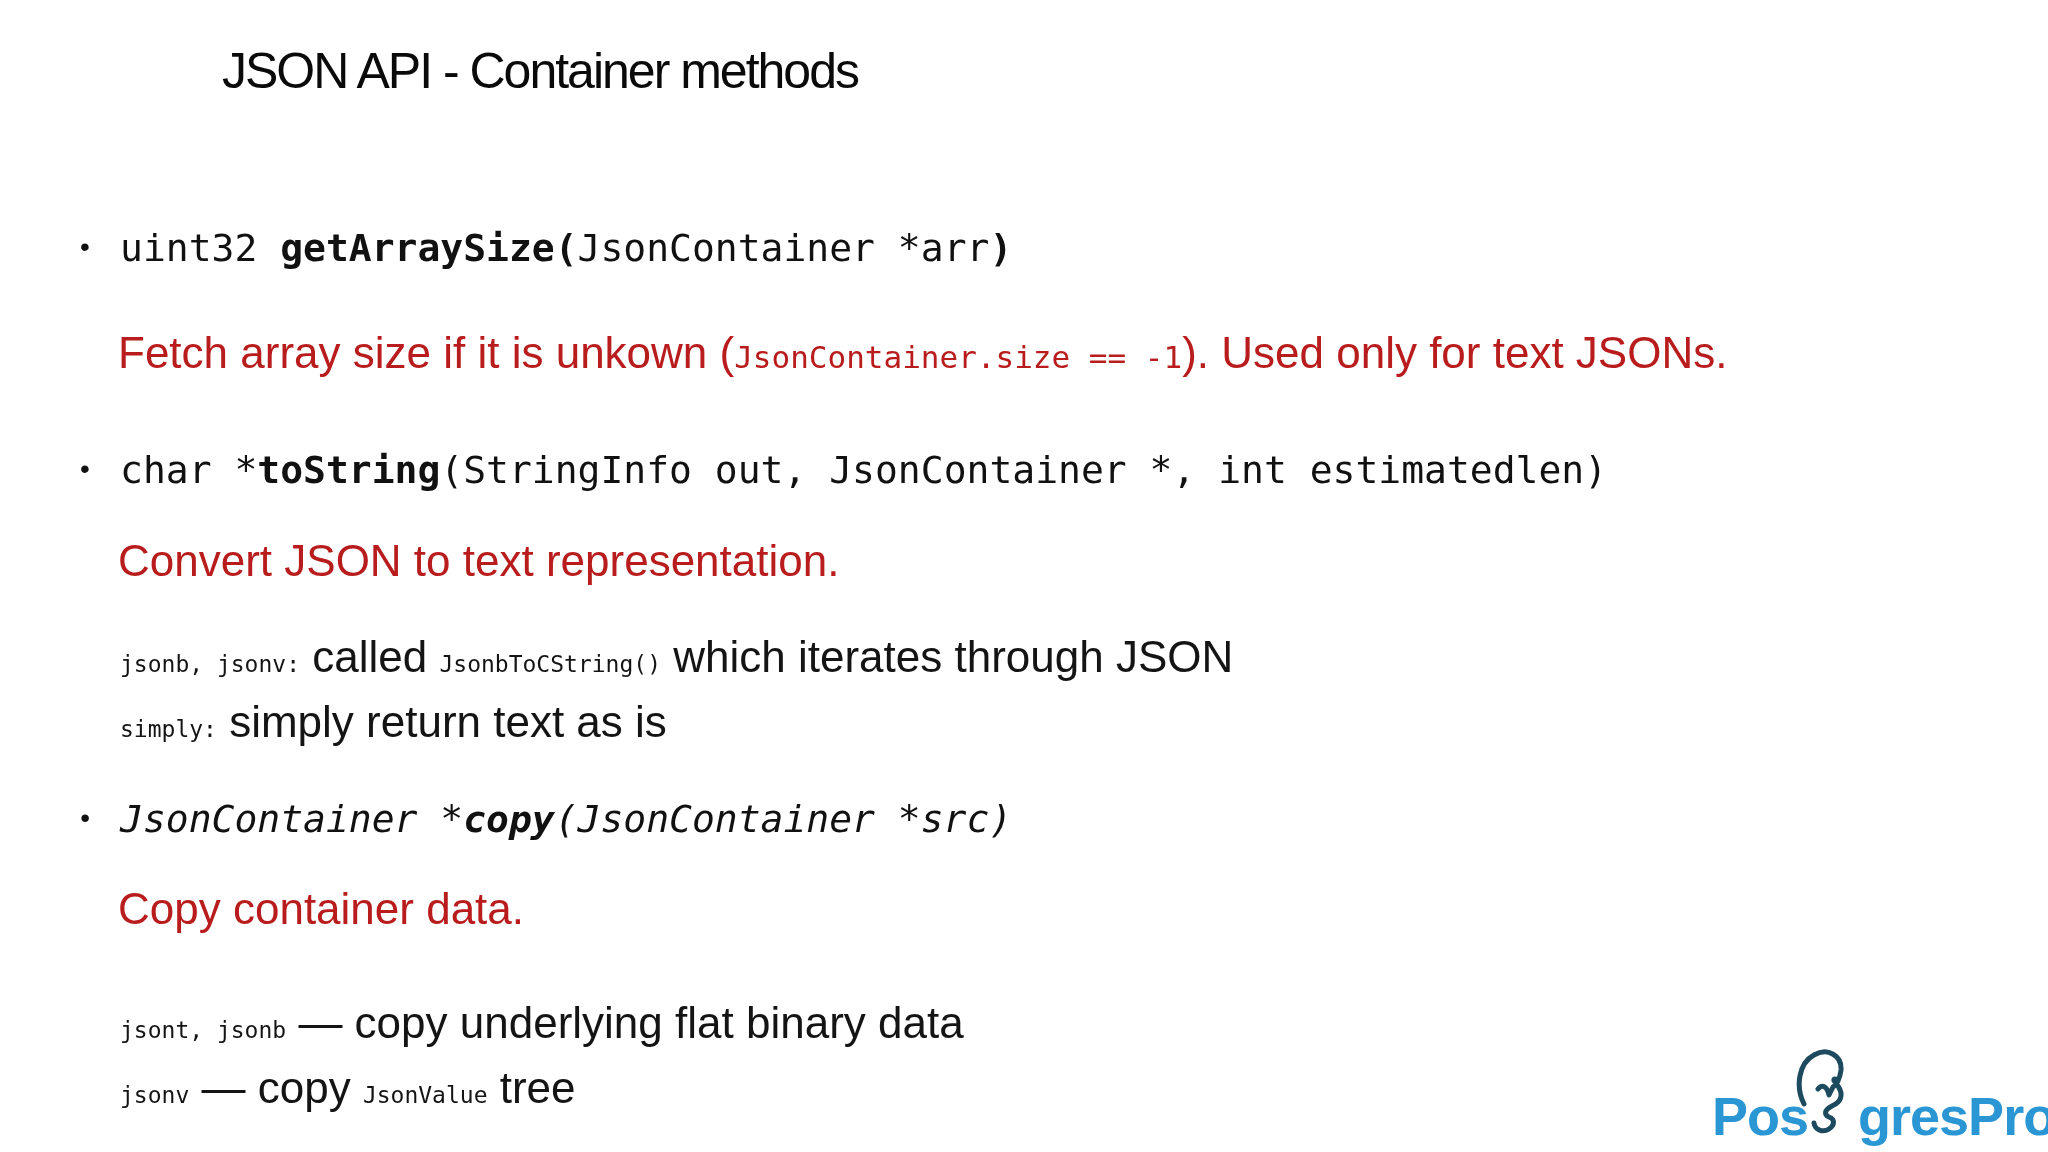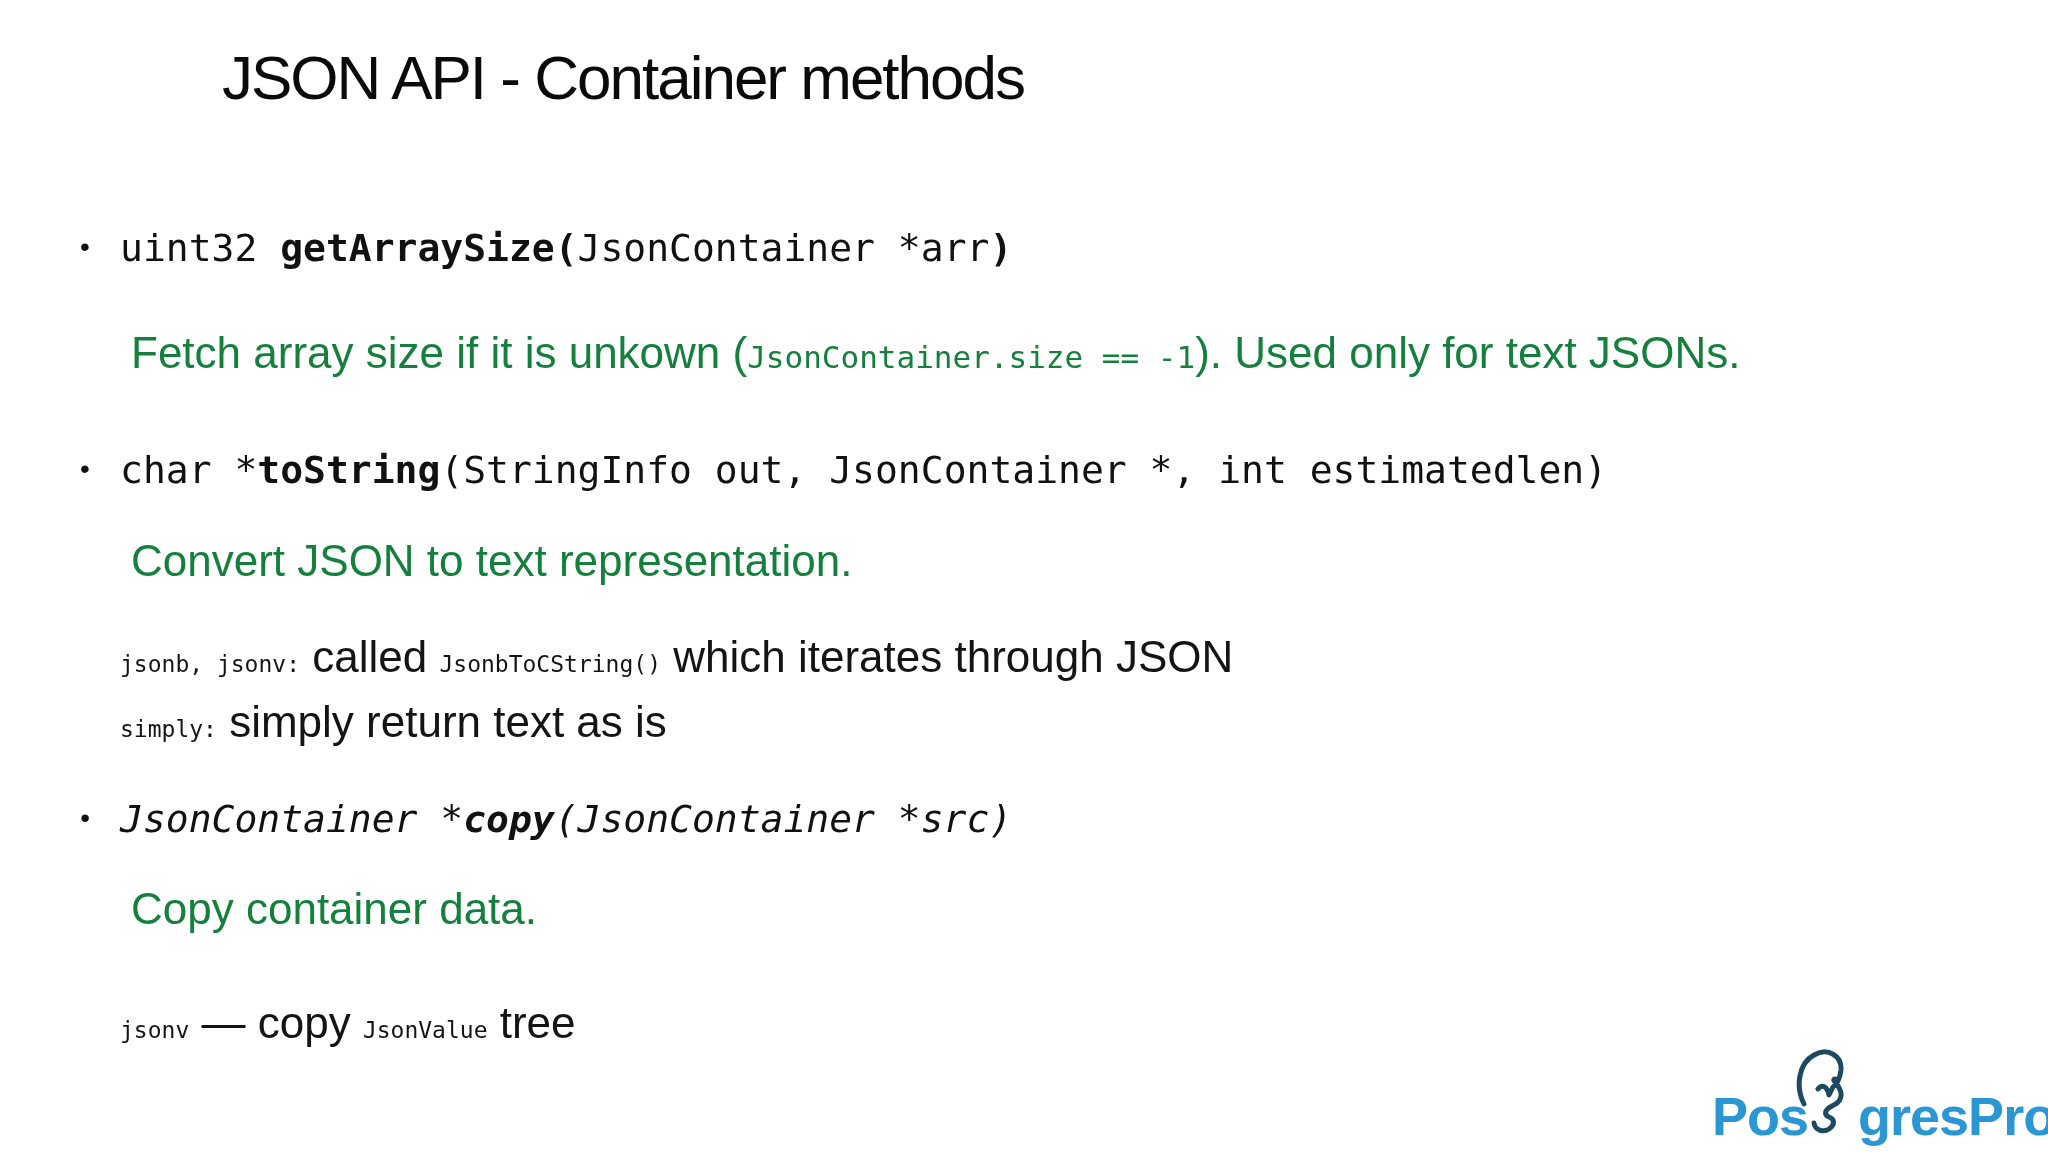--- a/index.html
+++ b/index.html
@@ -9,21 +9,21 @@
     height: 1152px;
     background: #ffffff;
     overflow: hidden;
     font-family: "Liberation Sans", sans-serif;
     color: #141414;
   }
   .title {
     position: absolute;
     left: 222px;
     top: 42px;
-    font-size: 62px;
+    font-size: 50px;
     letter-spacing: -2px;
     color: #0a0a0a;
     white-space: nowrap;
   }
   
   .sig-row {
     position: absolute;
     left: 80px;
     white-space: nowrap;
     font-family: "DejaVu Sans Mono", monospace;
@@ -35,24 +35,24 @@
     width: 40px;
     font-family: "Liberation Sans", sans-serif;
     font-size: 28px;
     vertical-align: 5px;
     color: #111;
   }
   .sig-row .b { font-weight: bold; }
   
   .desc {
     position: absolute;
-    left: 131px;
+    left: 118px;
     font-size: 44px;
     white-space: nowrap;
-    color: #15803d;
+    color: #b91c1c;
   }
   .desc .icode {
     font-family: "DejaVu Sans Mono", monospace;
     font-size: 31px;
   }
   
   .notes {
     position: absolute;
     left: 120px;
     font-size: 44px;
@@ -113,20 +113,23 @@
   </div>
 
   <div class="sig-row" style="top:797px;font-style:italic;">
     <span class="dot">•</span><span>JsonContainer *</span><span class="b">copy</span><span>(JsonContainer *src)</span><span class="b"></span>
   </div>
   <div class="desc" style="top:884px;">
     <span>Copy container data.</span>
   </div>
   <div class="notes" style="top:994px;">
     <div>
+      <span class="ncode">jsont, jsonb</span><span> — copy underlying flat binary data</span>
+    </div>
+    <div>
       <span class="ncode">jsonv</span><span> — copy </span><span class="ncode">JsonValue</span><span> tree</span>
     </div>
   </div>
 
   <div class="logo">
     <span class="logo-text">Pos</span>
     <svg width="64" height="96" viewBox="0 0 64 96">
       <path d="M10,56 C1,38 5,15 20,7 C34,-1 48,8 47,22 C46,30 43,36 39,39 L35,47 C33,38 28,36 24,41" fill="none" stroke-width="5" stroke-linecap="round" stroke-linejoin="round" stroke="#1d4a5f"></path>
       <path d="M44,38 C50,47 47,54 38,58 C30,62 30,67 35,69 C41,71 41,77 35,81 C29,85 21,82 20,75" fill="none" stroke-width="5" stroke-linecap="round" stroke-linejoin="round" stroke="#1d4a5f"></path>
       <circle cx="41" cy="32" r="3.6" fill="#1d4a5f"></circle>

